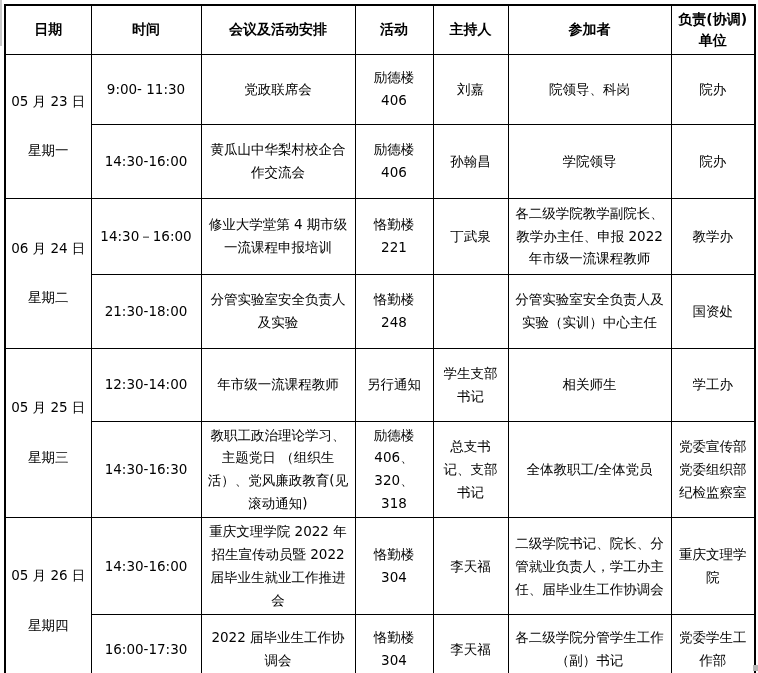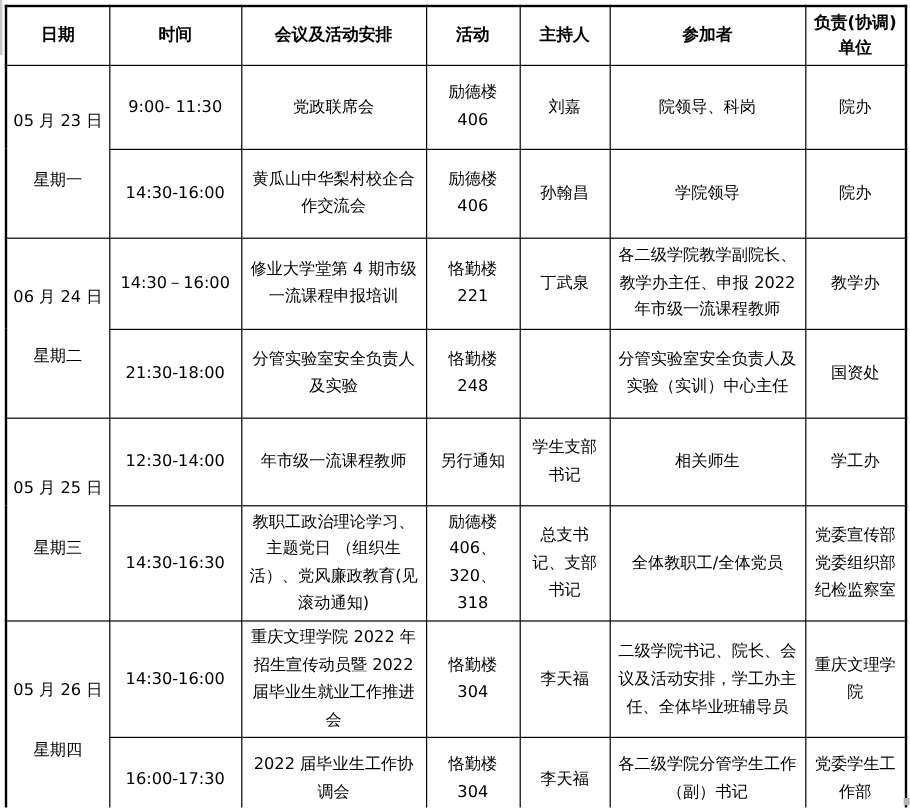--- a/index.html
+++ b/index.html
@@ -140,21 +140,21 @@
 
     <tr style="height:76px">
       <td class="date-cell" rowspan="2">
         <div>05 月 26 日</div>
         <div>星期四</div>
       </td>
       <td>14:30-16:00</td>
       <td>重庆文理学院 2022 年招生宣传动员暨 2022 届毕业生就业工作推进会</td>
       <td>恪勤楼 304</td>
       <td>李天福</td>
-      <td>二级学院书记、院长、会议及活动安排，学工办主任、全体毕业班辅导员</td>
+      <td>二级学院书记、院长、分管就业负责人，学工办主任、届毕业生工作协调会</td>
       <td>重庆文理学院</td>
     </tr>
     <tr style="height:70px">
       <td>16:00-17:30</td>
       <td>2022 届毕业生工作协调会</td>
       <td>恪勤楼 304</td>
       <td>李天福</td>
       <td>各二级学院分管学生工作（副）书记</td>
       <td>党委学生工作部</td>
     </tr>

